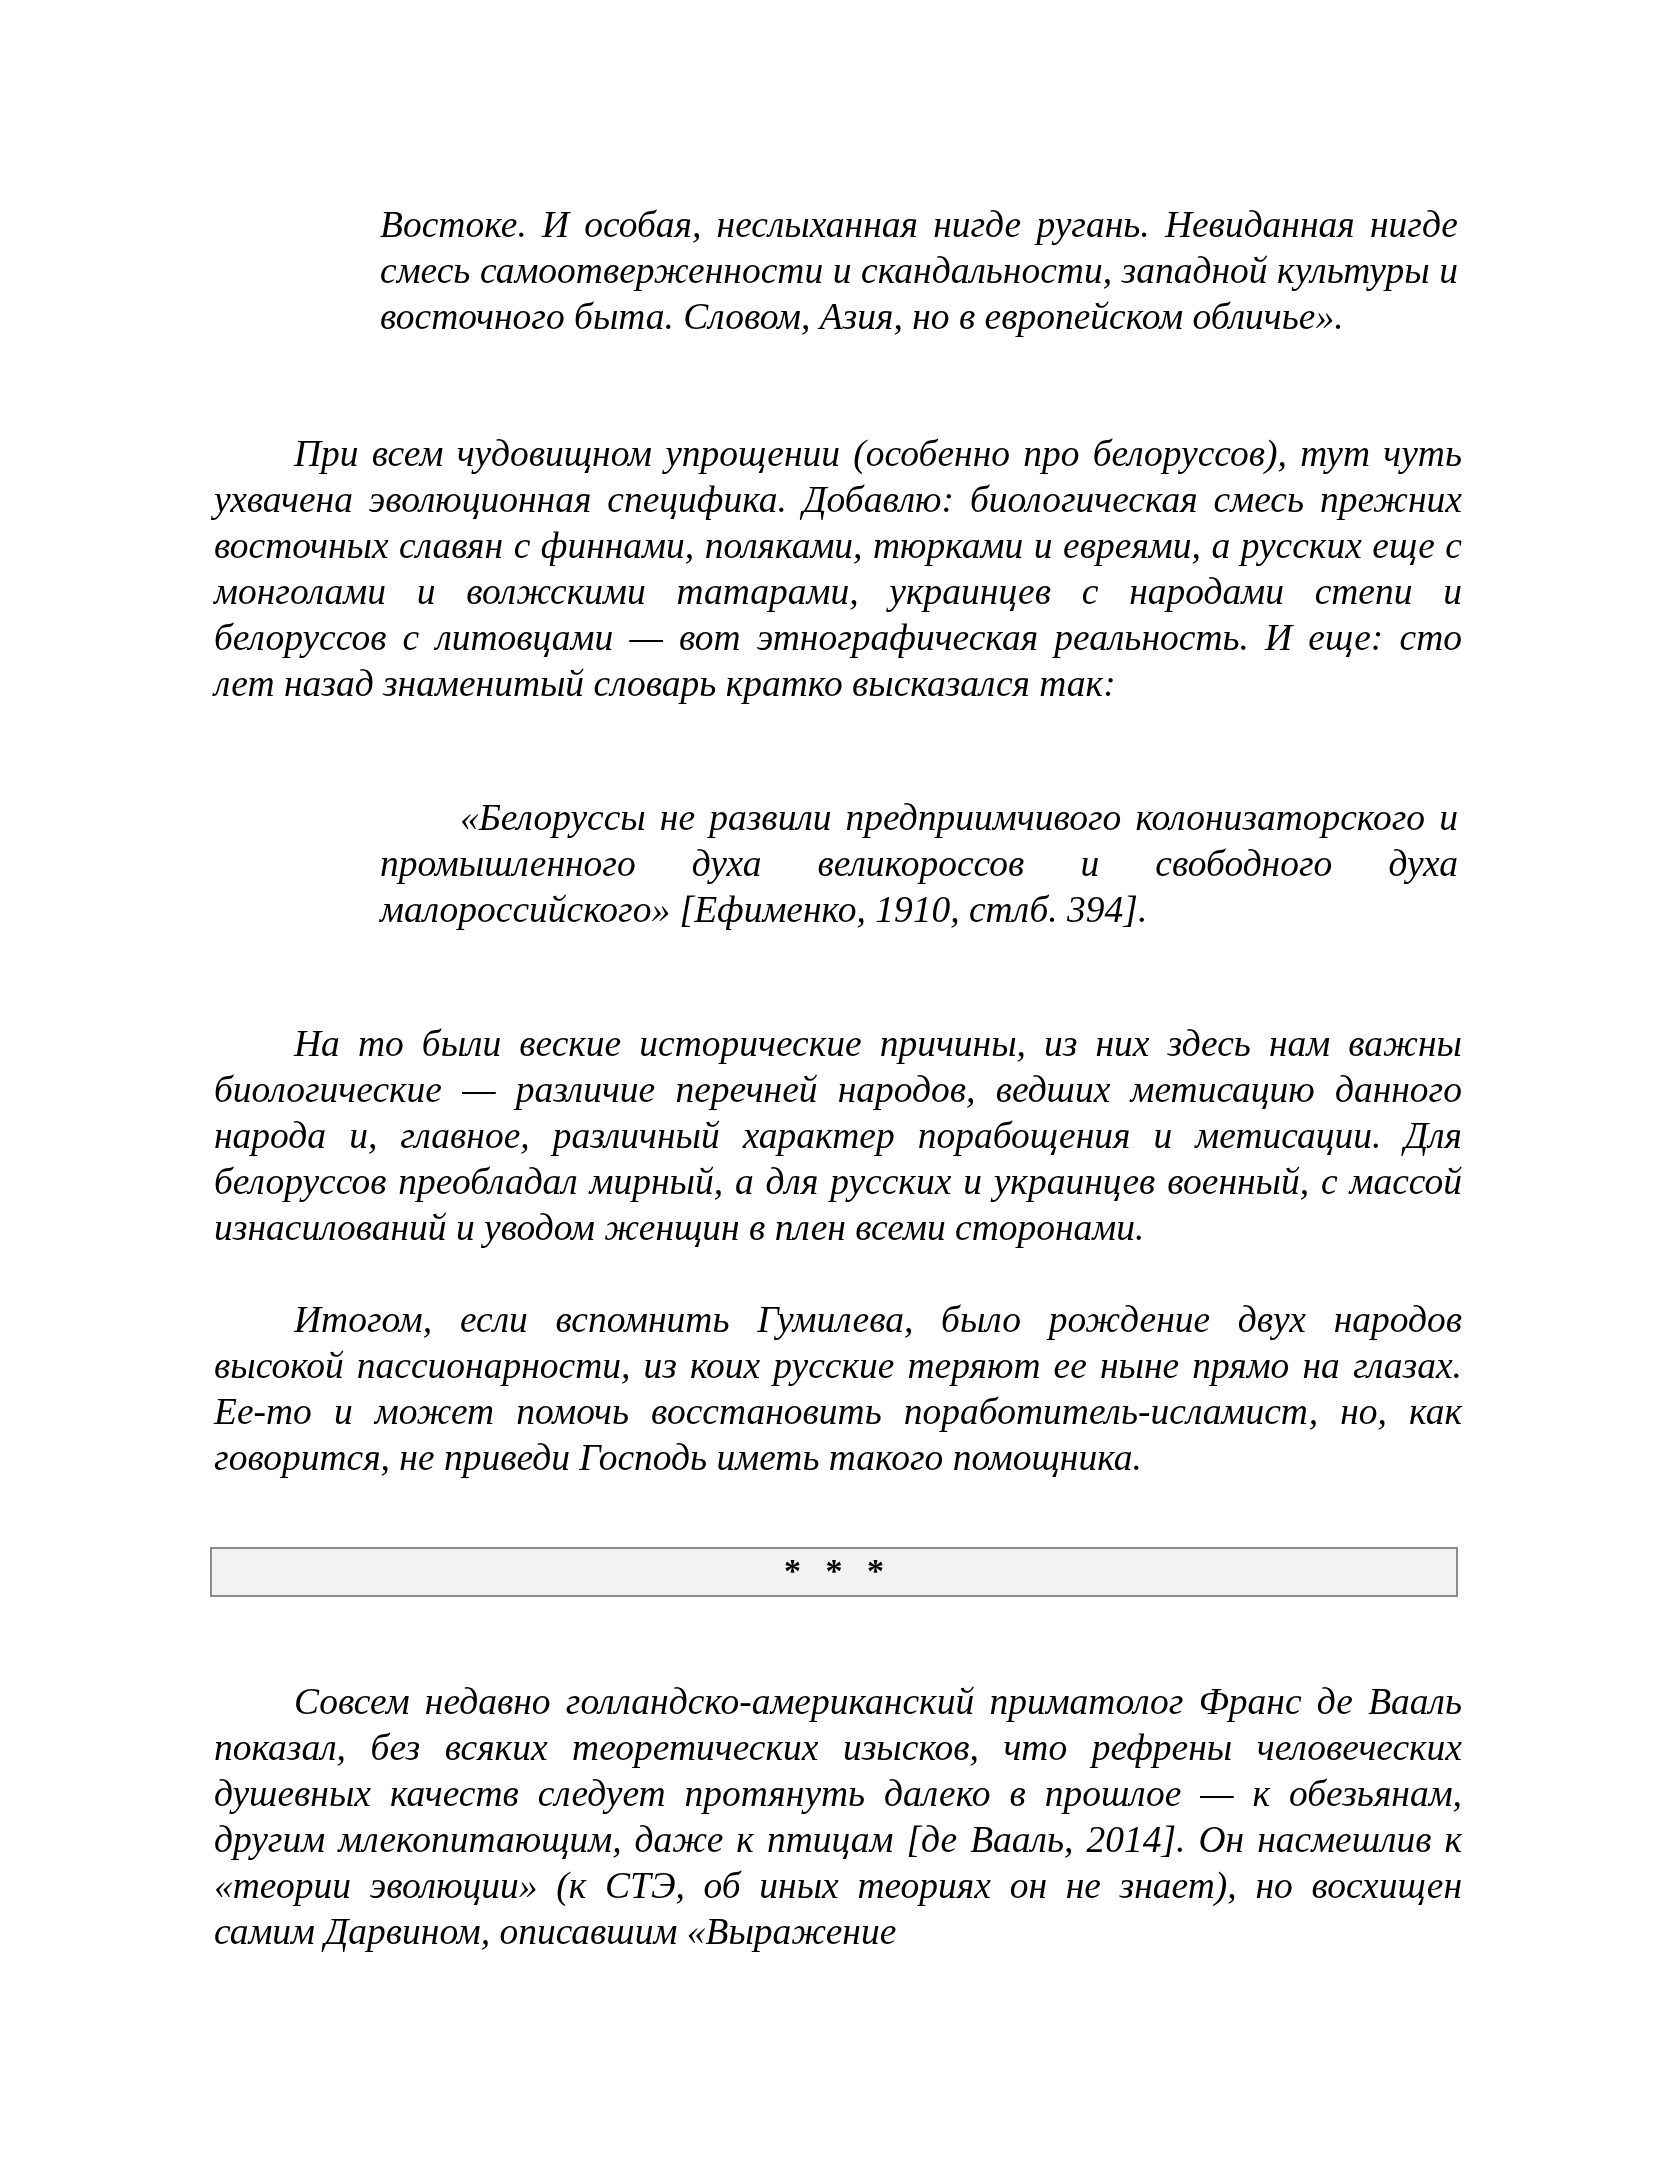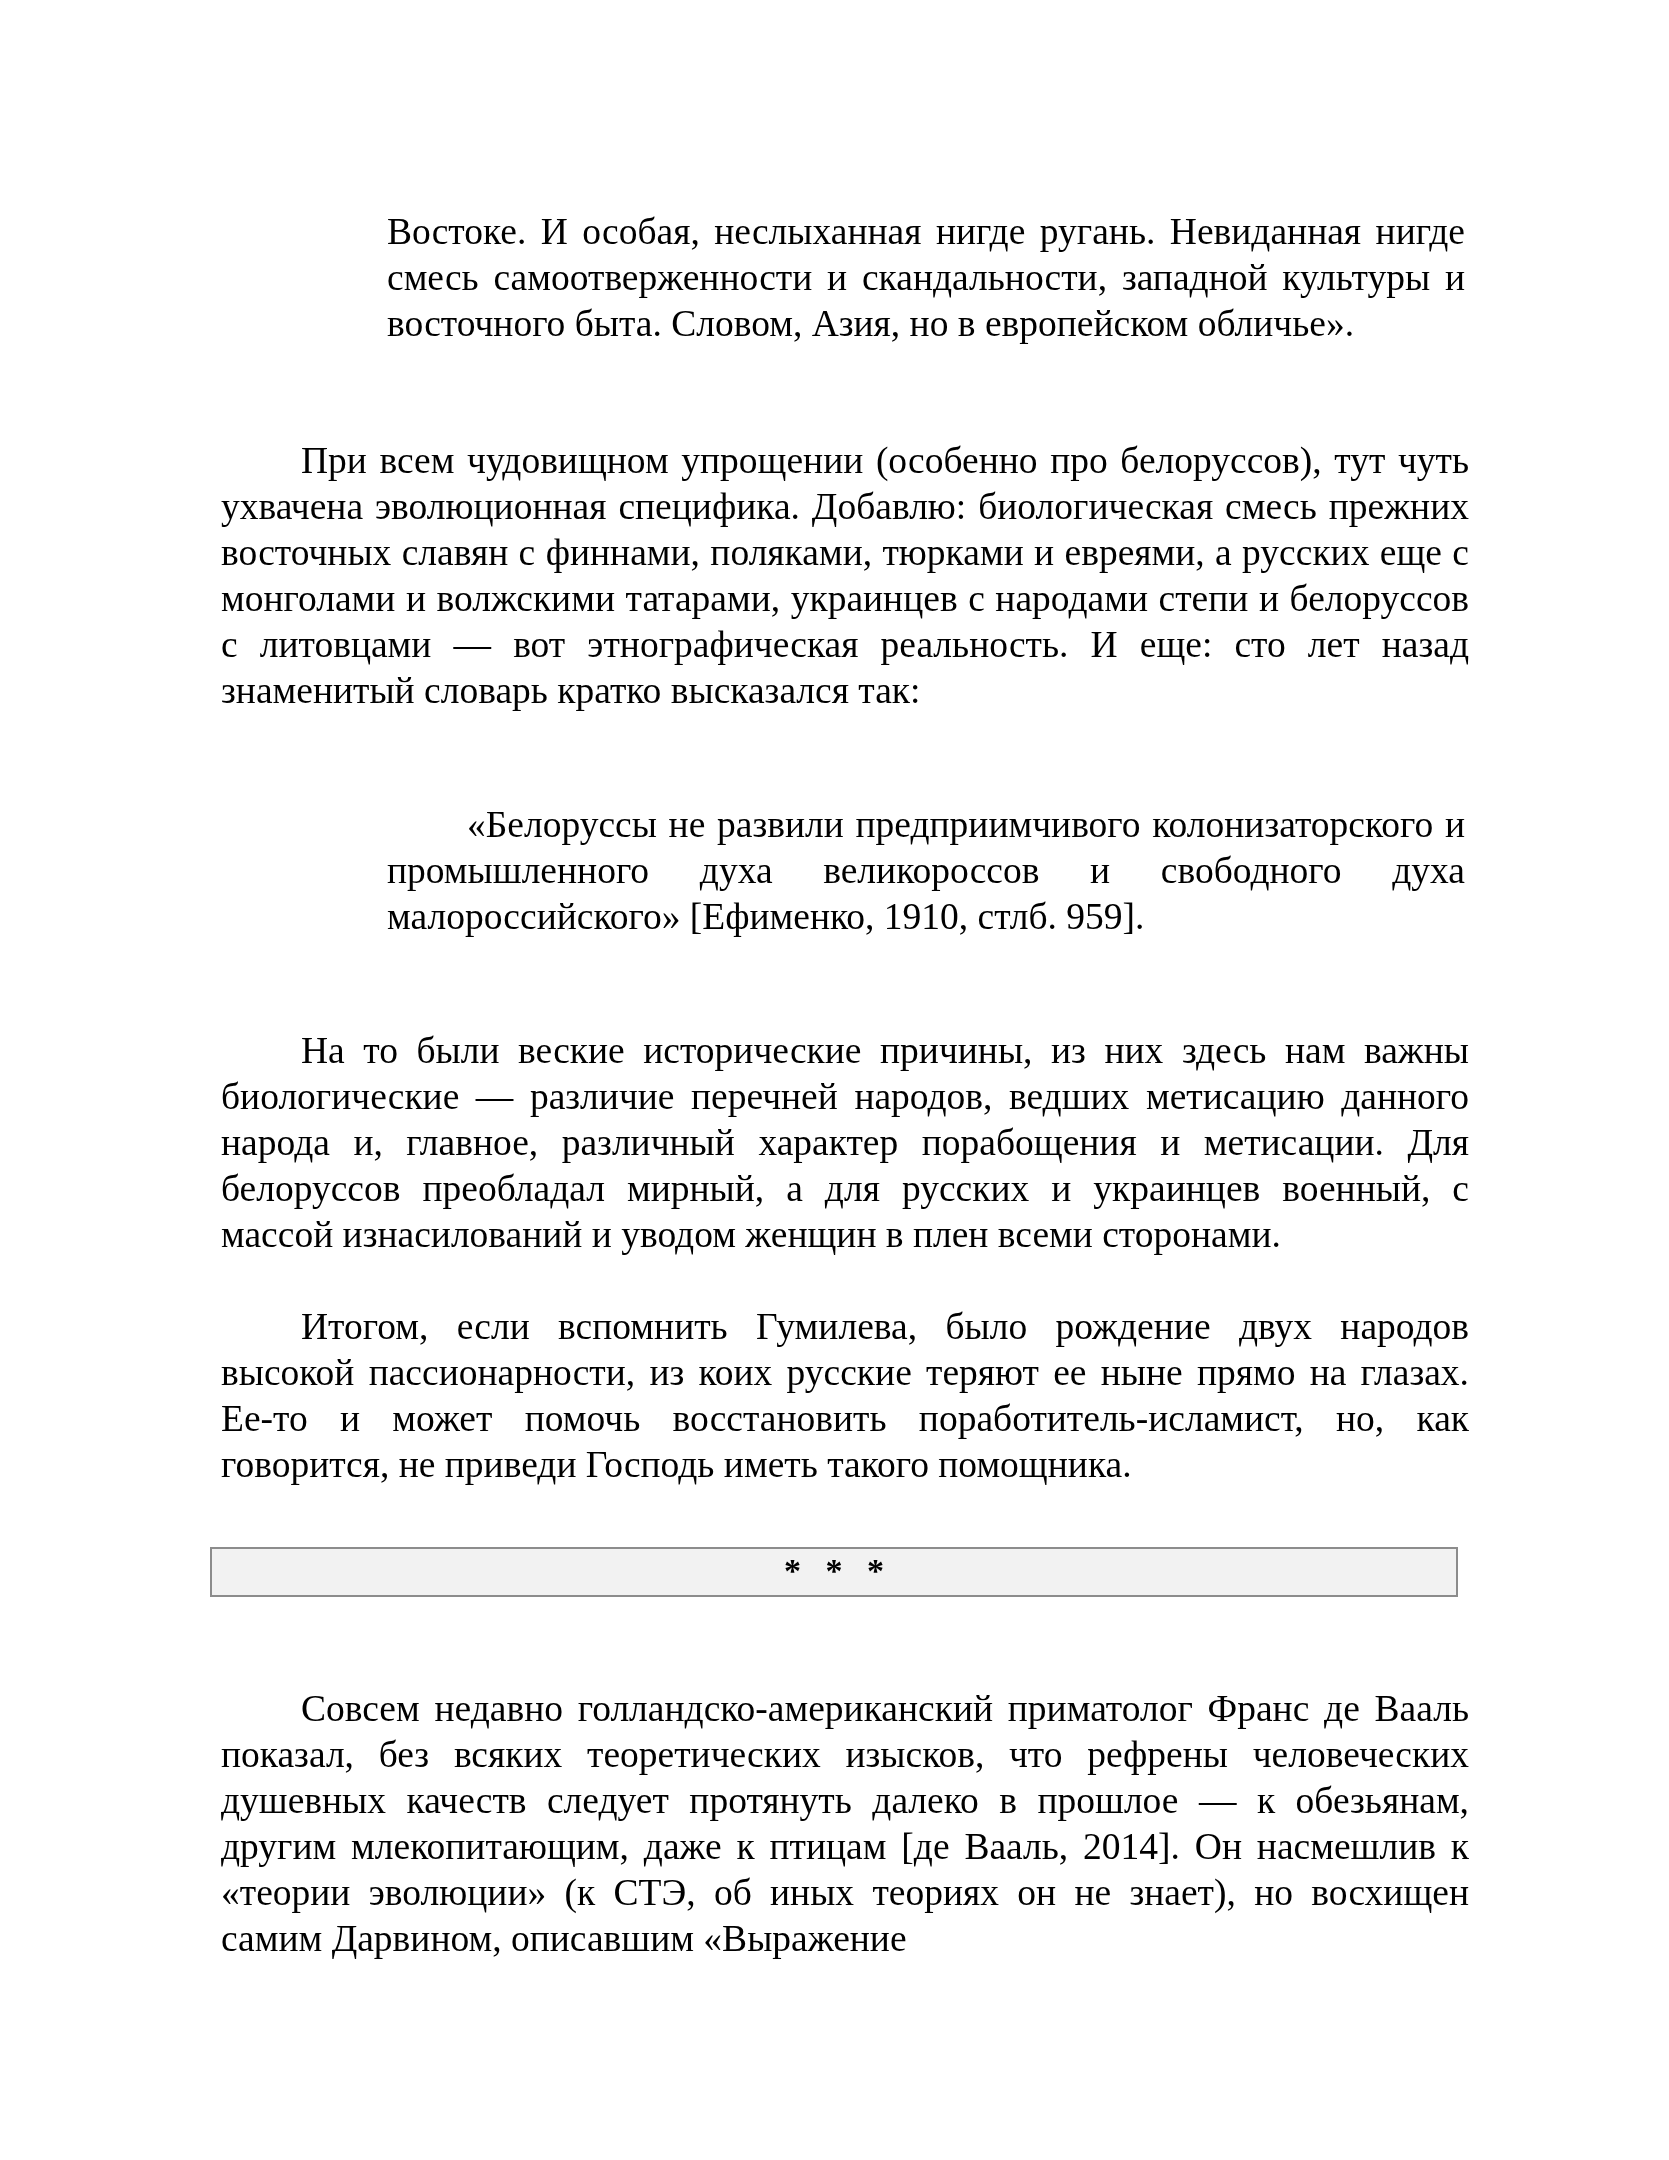--- a/index.html
+++ b/index.html
@@ -20,21 +20,22 @@
     left: 0; top: 0;
     width: 1669px;
     height: 2160px;
     background: #ffffff;
   }
   .block {
     position: absolute;
     font-size: 37.5px;
     line-height: 46px;
     text-align: justify;
-    margin: 15px;
+    margin: 8px;
+    font-style: italic;
   }
   .body-para {
     left: 206px;
     width: 1248px;
     text-indent: 80px;
   }
   .quote {
     left: 372px;
     width: 1078px;
   }
@@ -65,21 +66,21 @@
 </style>
 </head>
 <body>
 
 <div class="page">
 
   <p class="block quote" style="top: 194px;">Востоке. И особая, неслыханная нигде ругань. Невиданная нигде смесь самоотверженности и скандальности, западной культуры и восточного быта. Словом, Азия, но в европейском обличье».</p>
 
   <p class="block body-para" style="top: 423px;">При всем чудовищном упрощении (особенно про белоруссов), тут чуть ухвачена эволюционная специфика. Добавлю: биологическая смесь прежних восточных славян с финнами, поляками, тюрками и евреями, а русских еще с монголами и волжскими татарами, украинцев с народами степи и белоруссов с литовцами — вот этнографическая реальность. И еще: сто лет назад знаменитый словарь кратко высказался так:</p>
 
-  <p class="block quote indented" style="top: 787px;">«Белоруссы не развили предприимчивого колонизаторского и промышленного духа великороссов и свободного духа малороссийского» [Ефименко, 1910, стлб. 959].</p>
+  <p class="block quote indented" style="top: 787px;">«Белоруссы не развили предприимчивого колонизаторского и промышленного духа великороссов и свободного духа малороссийского» [Ефименко, 1910, стлб. 394].</p>
 
   <p class="block body-para" style="top: 1289px;">Итогом, если вспомнить Гумилева, было рождение двух народов высокой пассионарности, из коих русские теряют ее ныне прямо на глазах. Ее-то и может помочь восстановить поработитель-исламист, но, как говорится, не приведи Господь иметь такого помощника.</p>
 
   <p class="block body-para" style="top: 1013px;">На то были веские исторические причины, из них здесь нам важны биологические — различие перечней народов, ведших метисацию данного народа и, главное, различный характер порабощения и метисации. Для белоруссов преобладал мирный, а для русских и украинцев военный, с массой изнасилований и уводом женщин в плен всеми сторонами.</p>
 
   <div class="separator">
     <span class="separator-label">* * *</span>
   </div>
 
   <p class="block body-para" style="top: 1671px;">Совсем недавно голландско-американский приматолог Франс де Вааль показал, без всяких теоретических изысков, что рефрены человеческих душевных качеств следует протянуть далеко в прошлое — к обезьянам, другим млекопитающим, даже к птицам [де Вааль, 2014]. Он насмешлив к «теории эволюции» (к СТЭ, об иных теориях он не знает), но восхищен самим Дарвином, описавшим «Выражение</p>

